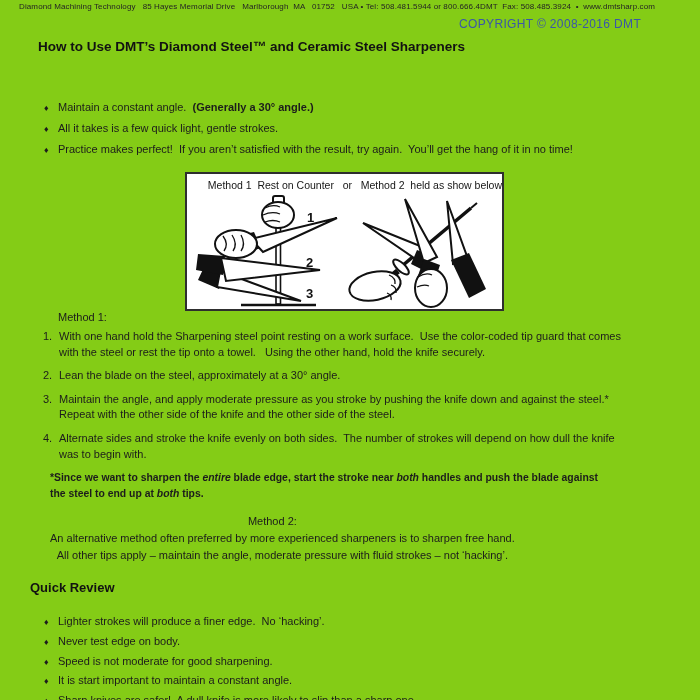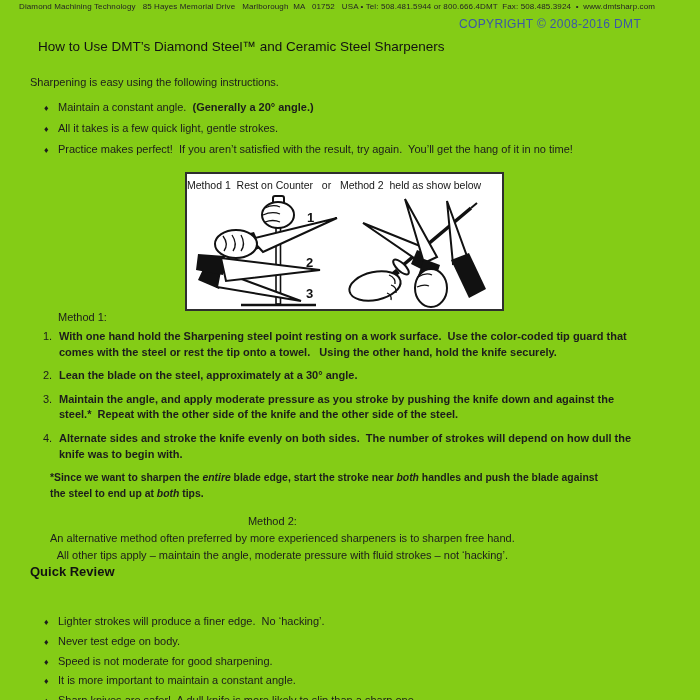--- a/index.html
+++ b/index.html
@@ -4,71 +4,70 @@
 <style>
   html,body{margin:0;padding:0;background:#ffffff;}
   body{font-family:"Liberation Sans","DejaVu Sans",sans-serif;color:#1c1c1c;}
   .page{position:relative;width:700px;height:700px;background:#84cc16;overflow:hidden;}
   .abs{position:absolute;}
 
   .topline{top:2px;left:19px;font-size:8px;letter-spacing:.12px;white-space:pre;color:#242424;}
   .brand{top:11px;left:30px;font-size:12.5px;font-weight:bold;color:#1f3864;letter-spacing:.2px;}
   .copyright{top:17px;left:415px;font-size:12px;color:#3b57a8;letter-spacing:.35px;margin-left:44px;}
 
-  .title{top:39px;left:38px;font-size:13.5px;font-weight:normal;color:#121212;margin:0;white-space:pre;}
+  .title{top:39px;left:38px;font-size:13.5px;font-weight:bold;color:#121212;margin:0;white-space:pre;}
   .intro{top:76px;left:30px;font-size:11px;margin:0;white-space:pre;}
 
   ul.bullets{list-style:none;margin:0;padding:0;font-size:11px;}
   ul.bullets li{display:flex;align-items:baseline;}
   .bul{flex:none;width:14px;font-size:9px;color:#1c1c1c;}
   .btext{white-space:pre-wrap;}
   .intro-bullets{top:97px;left:44px;width:640px;}
   .intro-bullets li{line-height:20px;}
   .btext b{font-weight:bold;}
 
   .figure{top:172px;left:185px;width:319px;height:139px;border:2px solid #2e2e2e;background:#fff;box-sizing:border-box;}
-  .caption{margin-top:5px;text-align:left;font-size:10.5px;color:#161616;white-space:pre;}
+  .caption{margin-top:5px;text-align:right;font-size:10.5px;color:#161616;white-space:pre;}
   .fig-svg{position:absolute;}
   #svgL{left:6px;top:21px;}
   #svgR{left:158px;top:21px;}
   .fig-num{font:bold 13px "Liberation Sans",sans-serif;fill:#111;}
 
   .m1head{top:311px;left:30px;font-size:11px;margin-left:28px;}
   .steps{top:329px;left:43px;width:640px;font-size:11px;}
   .step{display:flex;align-items:baseline;margin-bottom:8px;line-height:15.6px;}
   .num{flex:none;width:16px;}
-  .stext{white-space:pre-wrap;width:578px;font-weight:bold;}
+  .stext{white-space:pre-wrap;width:578px;}
   .footnote{margin:3px 0 0 7px;width:562px;font-size:10.4px;font-weight:bold;line-height:15.6px;white-space:pre-wrap;}
   .footnote i{font-style:italic;}
 
   .m2{top:513px;left:30px;font-size:11px;line-height:17px;text-align:center;}
   .m2-line{margin-left:20px;white-space:pre-wrap;}
 
-  .qr-head{top:564px;left:30px;font-size:13px;font-weight:bold;margin:0;color:#121212;}
+  .qr-head{top:580px;left:30px;font-size:13px;font-weight:bold;margin:0;color:#121212;}
   .qr-bullets{top:612px;left:44px;width:640px;}
   .qr-bullets li{line-height:18.8px;}
 
   svg{display:block;}
   .ink{stroke:#111;fill:#fff;}
 </style>
 </head>
 <body>
 
 <div class="page">
 
   <div class="abs topline">Diamond Machining Technology   85 Hayes Memorial Drive   Marlborough  MA   01752   USA • Tel: 508.481.5944 or 800.666.4DMT  Fax: 508.485.3924  •  www.dmtsharp.com</div>
   <div class="abs copyright">COPYRIGHT © 2008-2016 DMT</div>
 
   <h1 class="abs title">How to Use DMT’s Diamond Steel™ and Ceramic Steel Sharpeners</h1>
-  <p class="abs intro">Sharpening is easy using the following instructions.</p>
 
   <ul class="abs bullets intro-bullets">
     <li>
       <span class="bul">♦</span>
-      <span class="btext"><span>Maintain a constant angle.  </span><b>(Generally a 20° angle.)</b></span>
+      <span class="btext"><span>Maintain a constant angle.  </span><b>(Generally a 30° angle.)</b></span>
     </li>
     <li>
       <span class="bul">♦</span>
       <span class="btext"><span>All it takes is a few quick light, gentle strokes.</span><b></b></span>
     </li>
     <li>
       <span class="bul">♦</span>
       <span class="btext"><span>Practice makes perfect!  If you aren’t satisfied with the result, try again.  You’ll get the hang of it in no time!</span><b></b></span>
     </li>
   </ul>
@@ -177,21 +176,21 @@
     <li>
       <span class="bul">♦</span>
       <span class="btext">Never test edge on body.</span>
     </li>
     <li>
       <span class="bul">♦</span>
       <span class="btext">Speed is not moderate for good sharpening.</span>
     </li>
     <li>
       <span class="bul">♦</span>
-      <span class="btext">It is more important to maintain a constant angle.</span>
+      <span class="btext">It is start important to maintain a constant angle.</span>
     </li>
     <li>
       <span class="bul">♦</span>
       <span class="btext">Sharp knives are safer!  A dull knife is more likely to slip than a sharp one.</span>
     </li>
   </ul>
 
 </div>
 
 </body></html>

